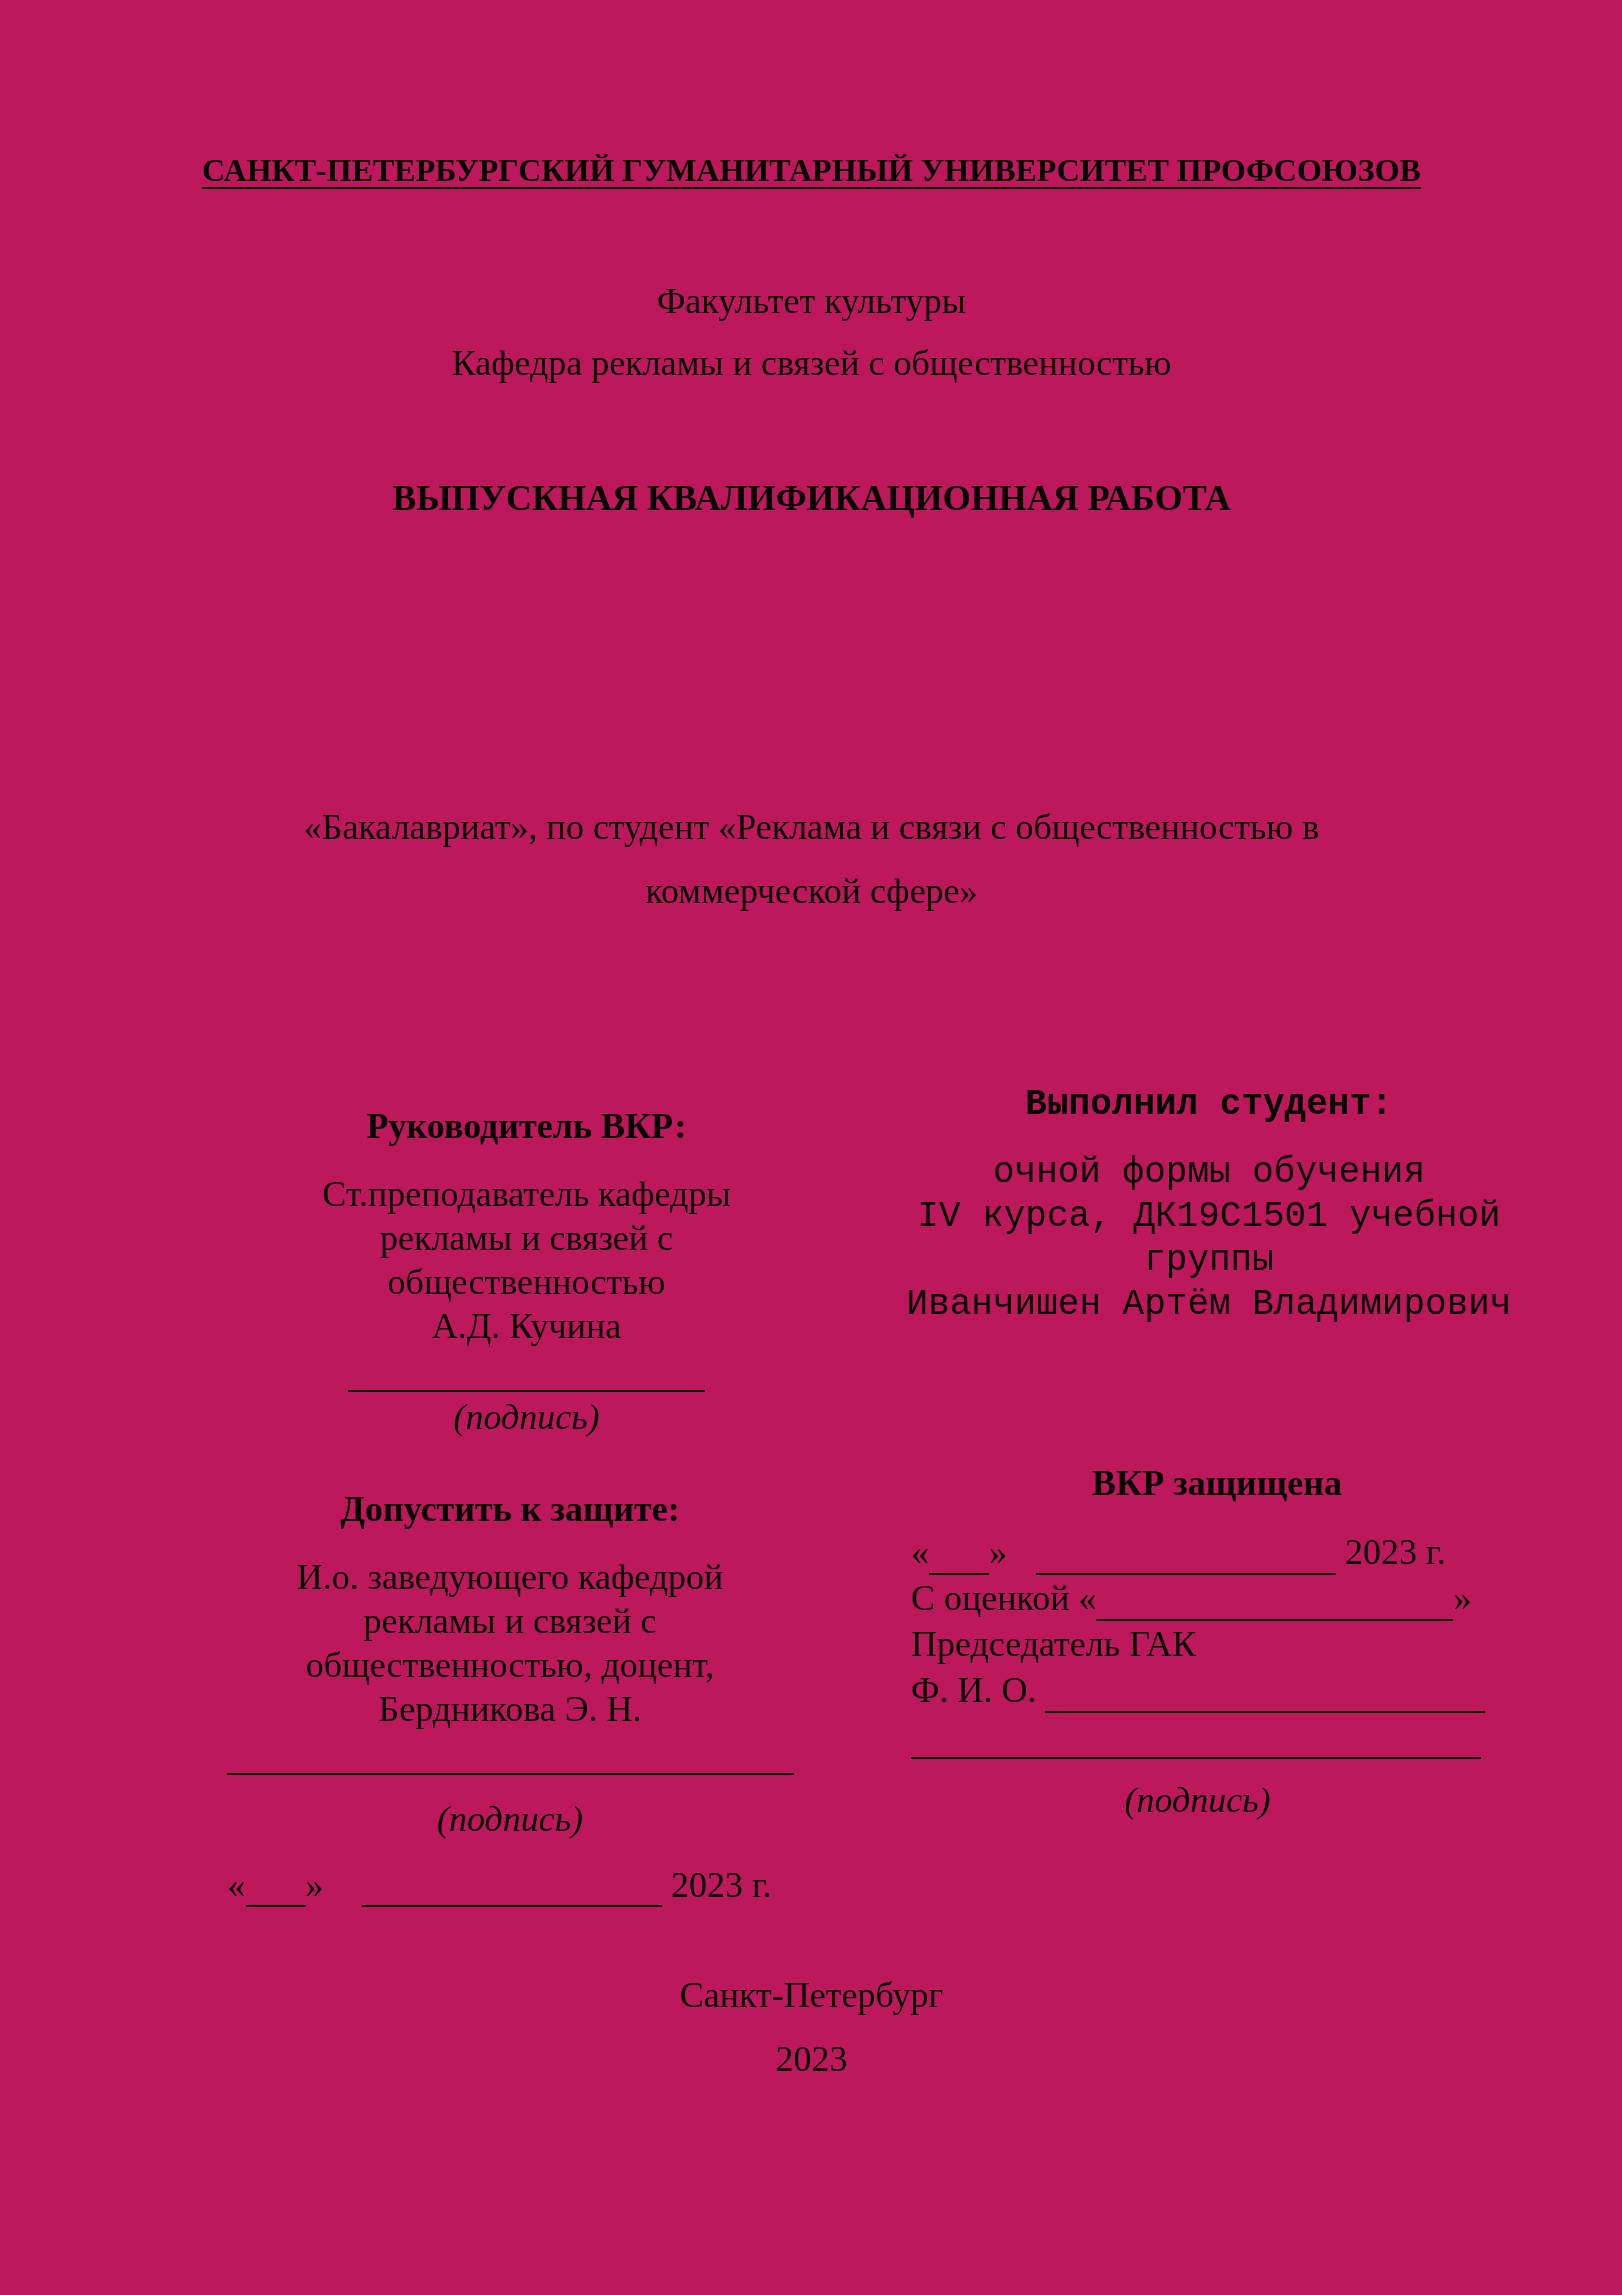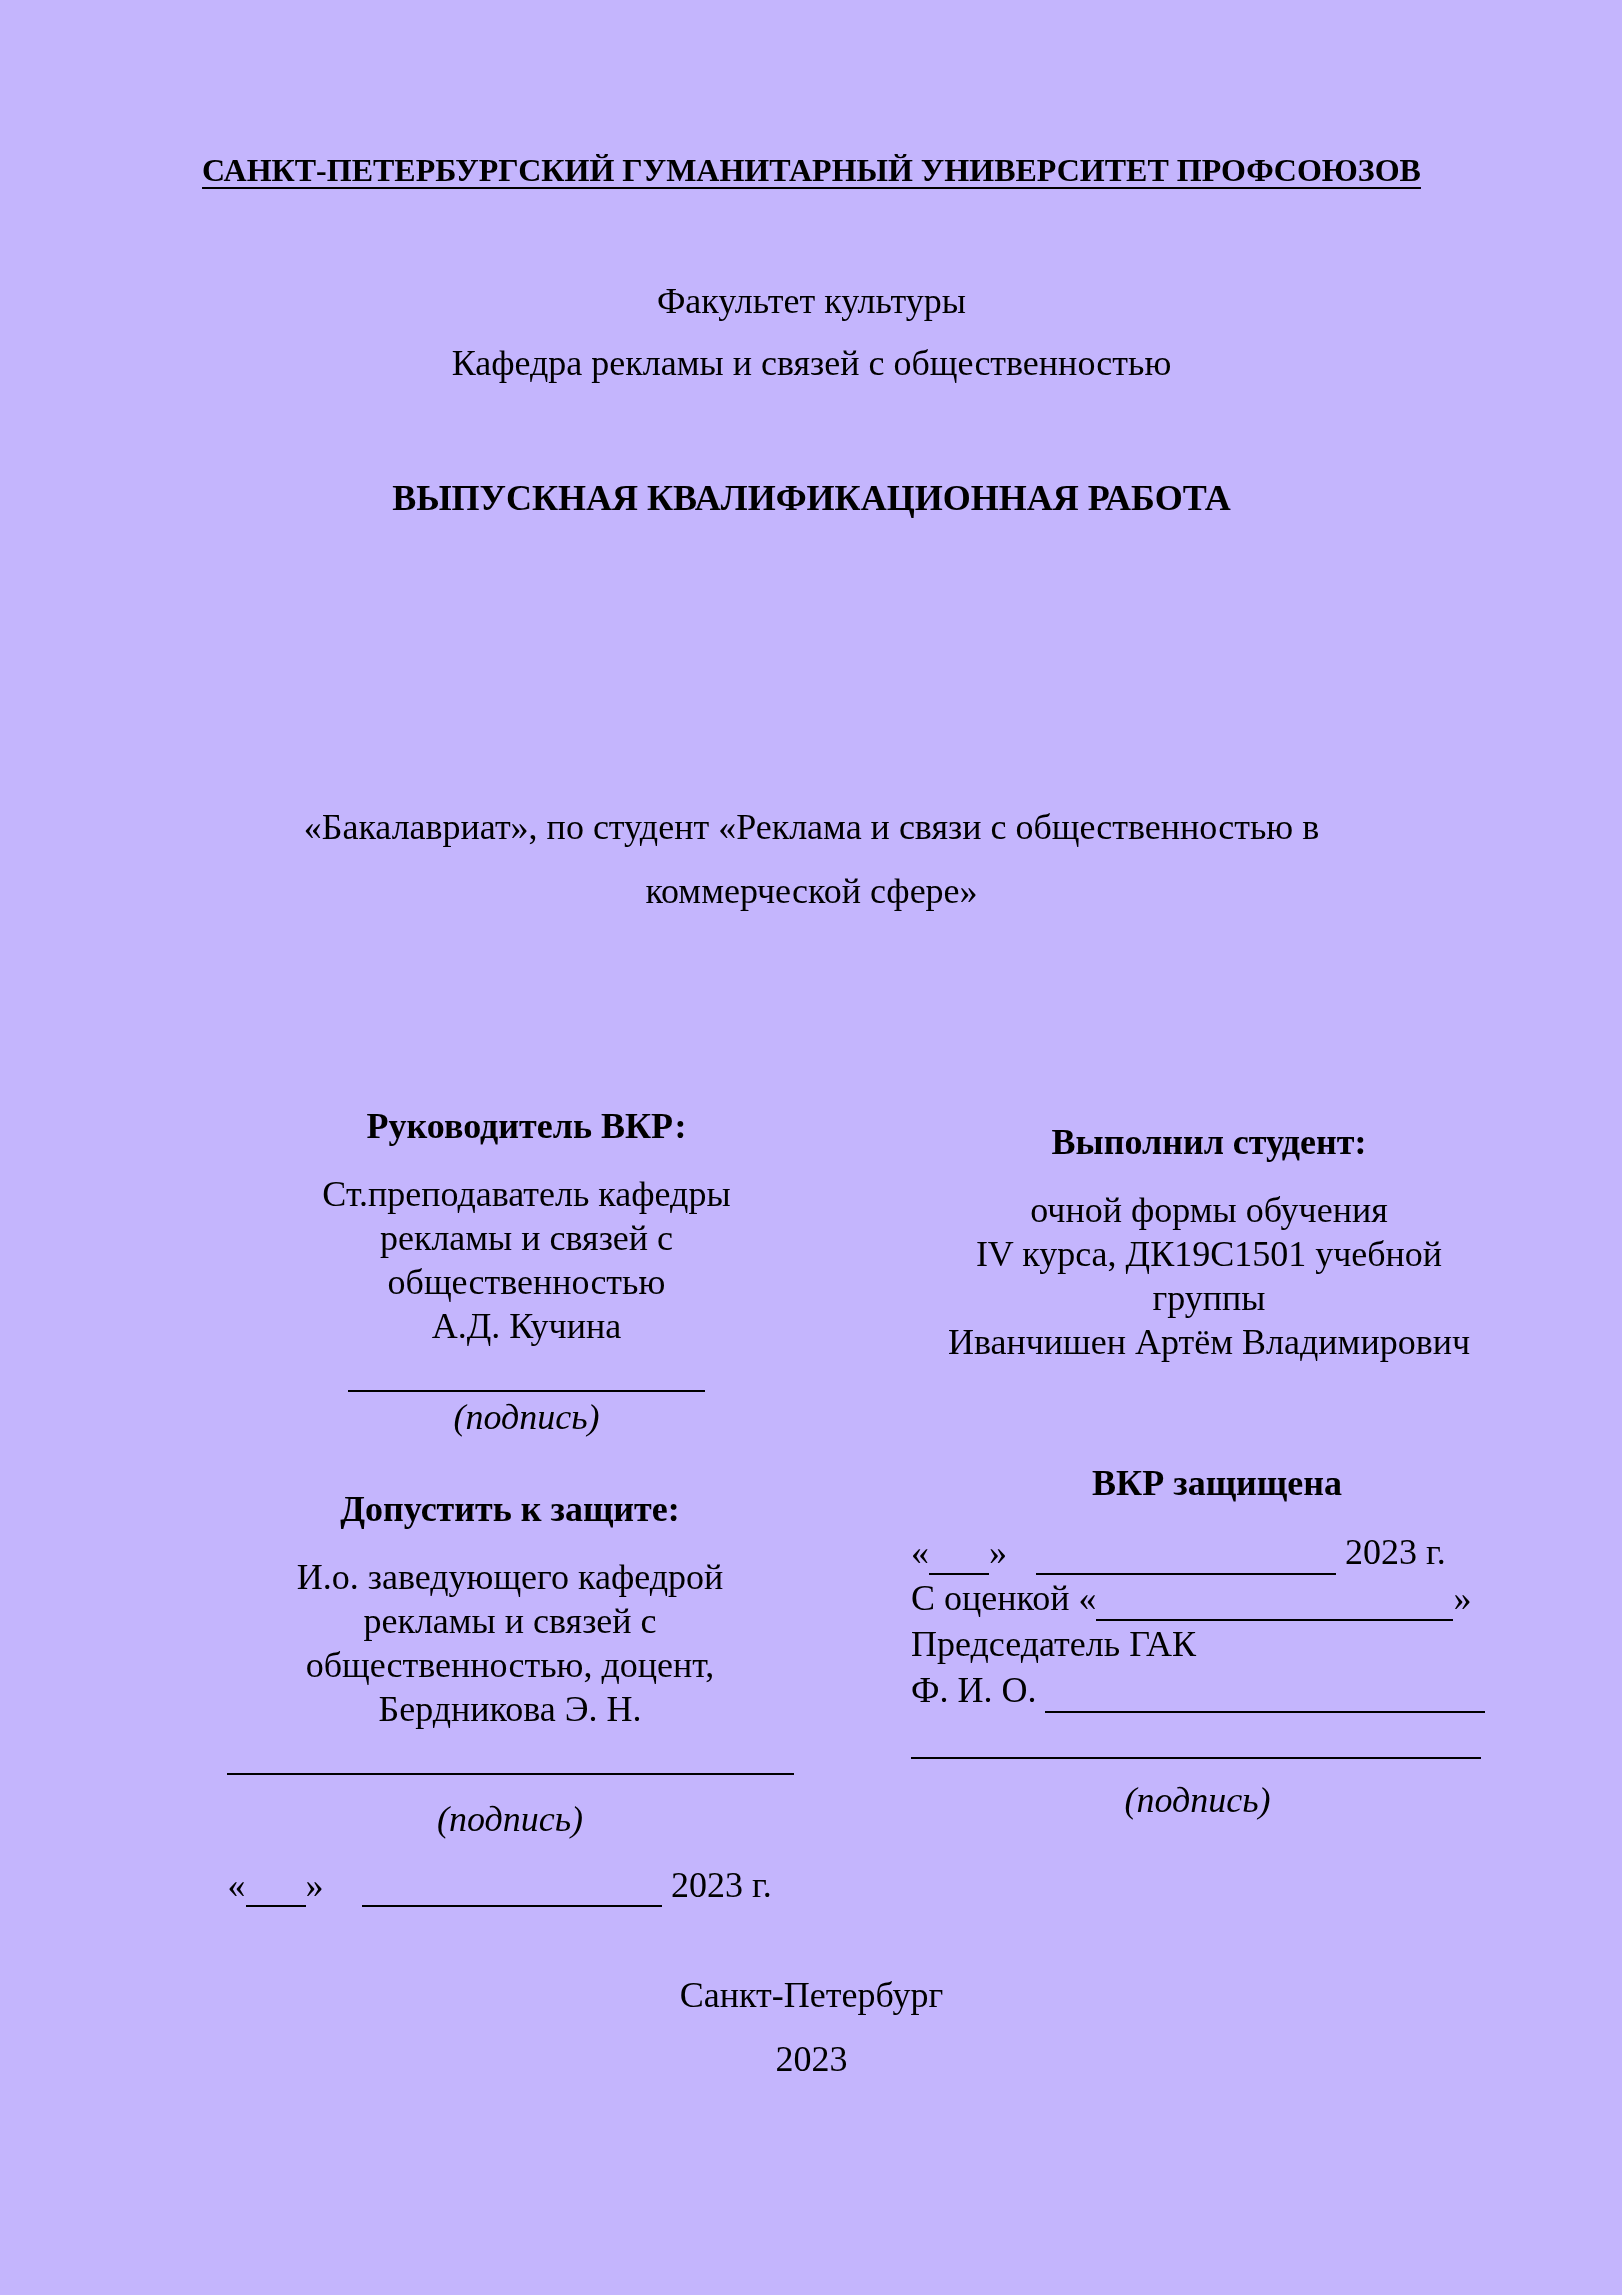--- a/index.html
+++ b/index.html
@@ -13,21 +13,21 @@
       position: relative;
       overflow: hidden;
       font-family: "Liberation Serif", "DejaVu Serif", serif;
       color: #000000;
     }
     .page {
       position: absolute;
       left: 0; top: 0;
       width: 1623px;
       height: 2295px;
-      background: #c4b5fd;
+      background: #be185d;
     }
     .abs {
       position: absolute;
       white-space: nowrap;
       line-height: 1;
     }
     .center-x {
       left: 0;
       width: 1623px;
       text-align: center;
@@ -62,21 +62,21 @@
       white-space: nowrap;
     }
     .col .heading {
       font-size: 36px;
       font-weight: bold;
       white-space: nowrap;
       line-height: 44px;
     }
 
     .supervisor-block { top: 1064px; }
-    .student-block { top: 1080px; }
+    .student-block { top: 1043px; font-family: Liberation Mono, monospace; }
     .admit-block { top: 1447px; }
 
     .gap-heading { height: 23.6px; }
 
     .sig-line {
       display: inline-block;
       border-bottom: 2.4px solid #000;
       vertical-align: bottom;
     }
 

